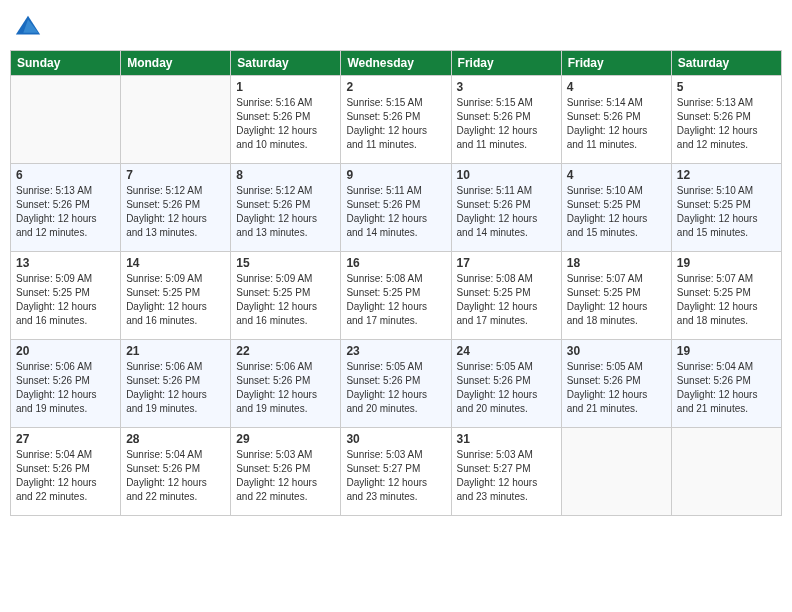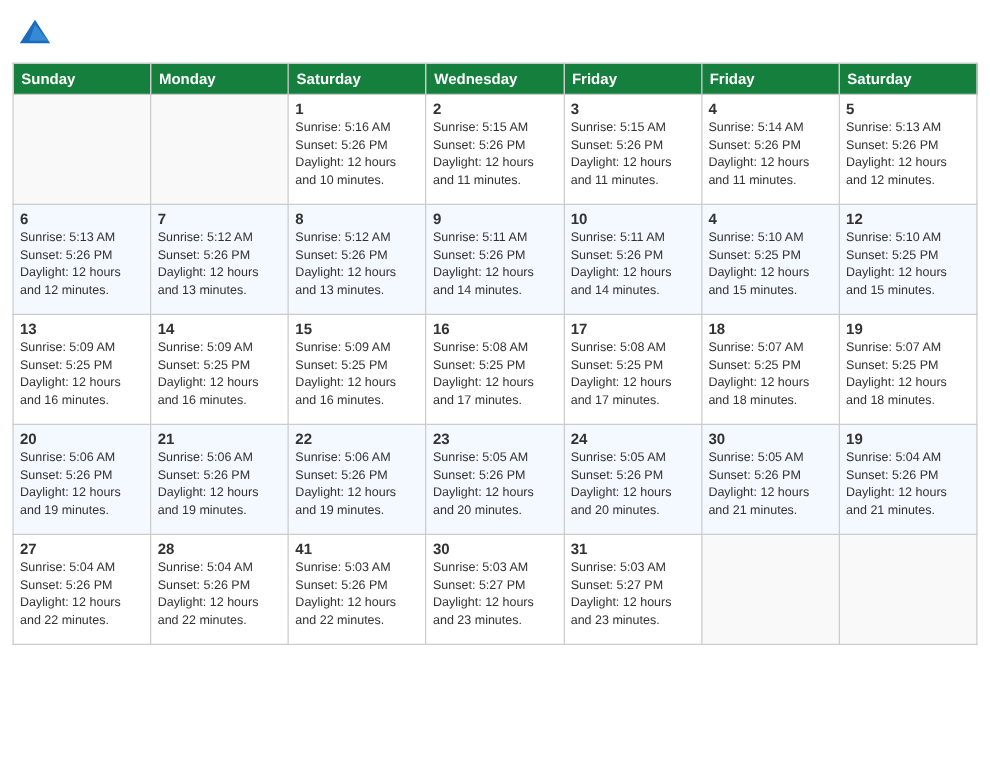--- a/index.html
+++ b/index.html
@@ -233,21 +233,21 @@
       <tr>
         <td>
           <span class="day-number">27</span>
           <div class="day-info"><span>Sunrise: 5:04 AM</span><br><span>Sunset: 5:26 PM</span><br><span>Daylight: 12 hours<br>and 22 minutes.</span></div>
         </td>
         <td>
           <span class="day-number">28</span>
           <div class="day-info"><span>Sunrise: 5:04 AM</span><br><span>Sunset: 5:26 PM</span><br><span>Daylight: 12 hours<br>and 22 minutes.</span></div>
         </td>
         <td>
-          <span class="day-number">41</span>
+          <span class="day-number">29</span>
           <div class="day-info"><span>Sunrise: 5:03 AM</span><br><span>Sunset: 5:26 PM</span><br><span>Daylight: 12 hours<br>and 22 minutes.</span></div>
         </td>
         <td>
           <span class="day-number">30</span>
           <div class="day-info"><span>Sunrise: 5:03 AM</span><br><span>Sunset: 5:27 PM</span><br><span>Daylight: 12 hours<br>and 23 minutes.</span></div>
         </td>
         <td>
           <span class="day-number">31</span>
           <div class="day-info"><span>Sunrise: 5:03 AM</span><br><span>Sunset: 5:27 PM</span><br><span>Daylight: 12 hours<br>and 23 minutes.</span></div>
         </td>

